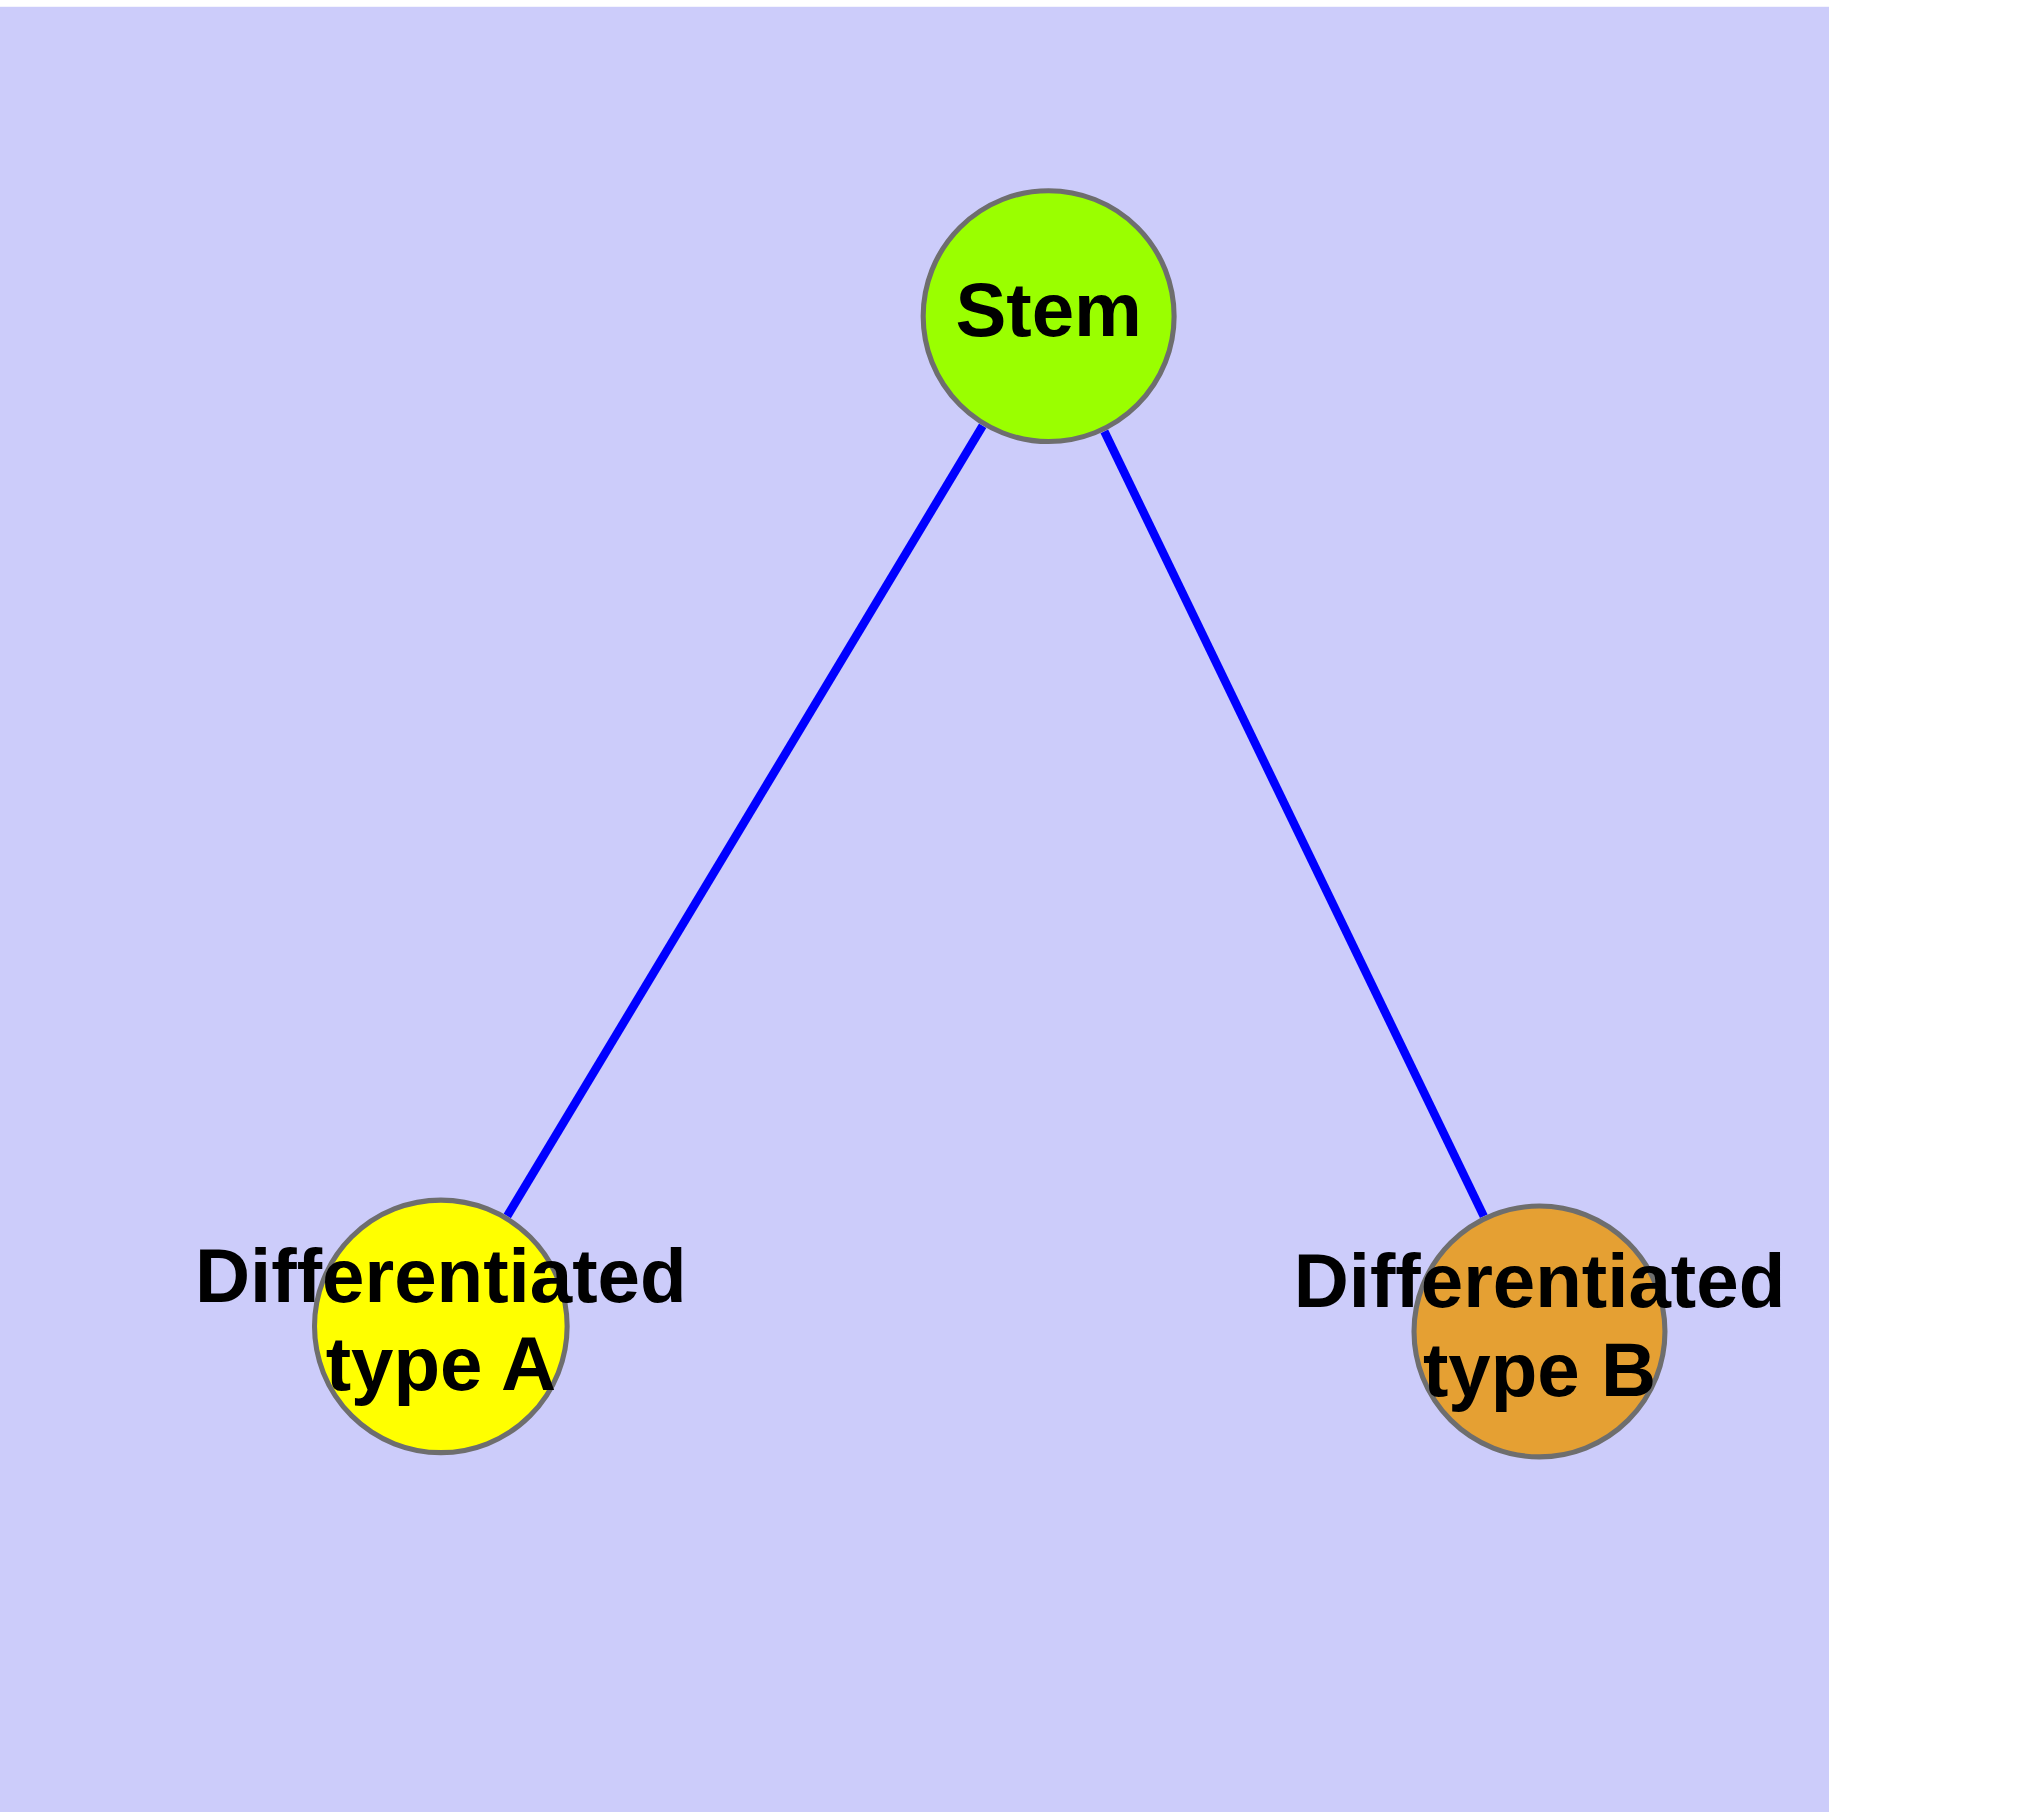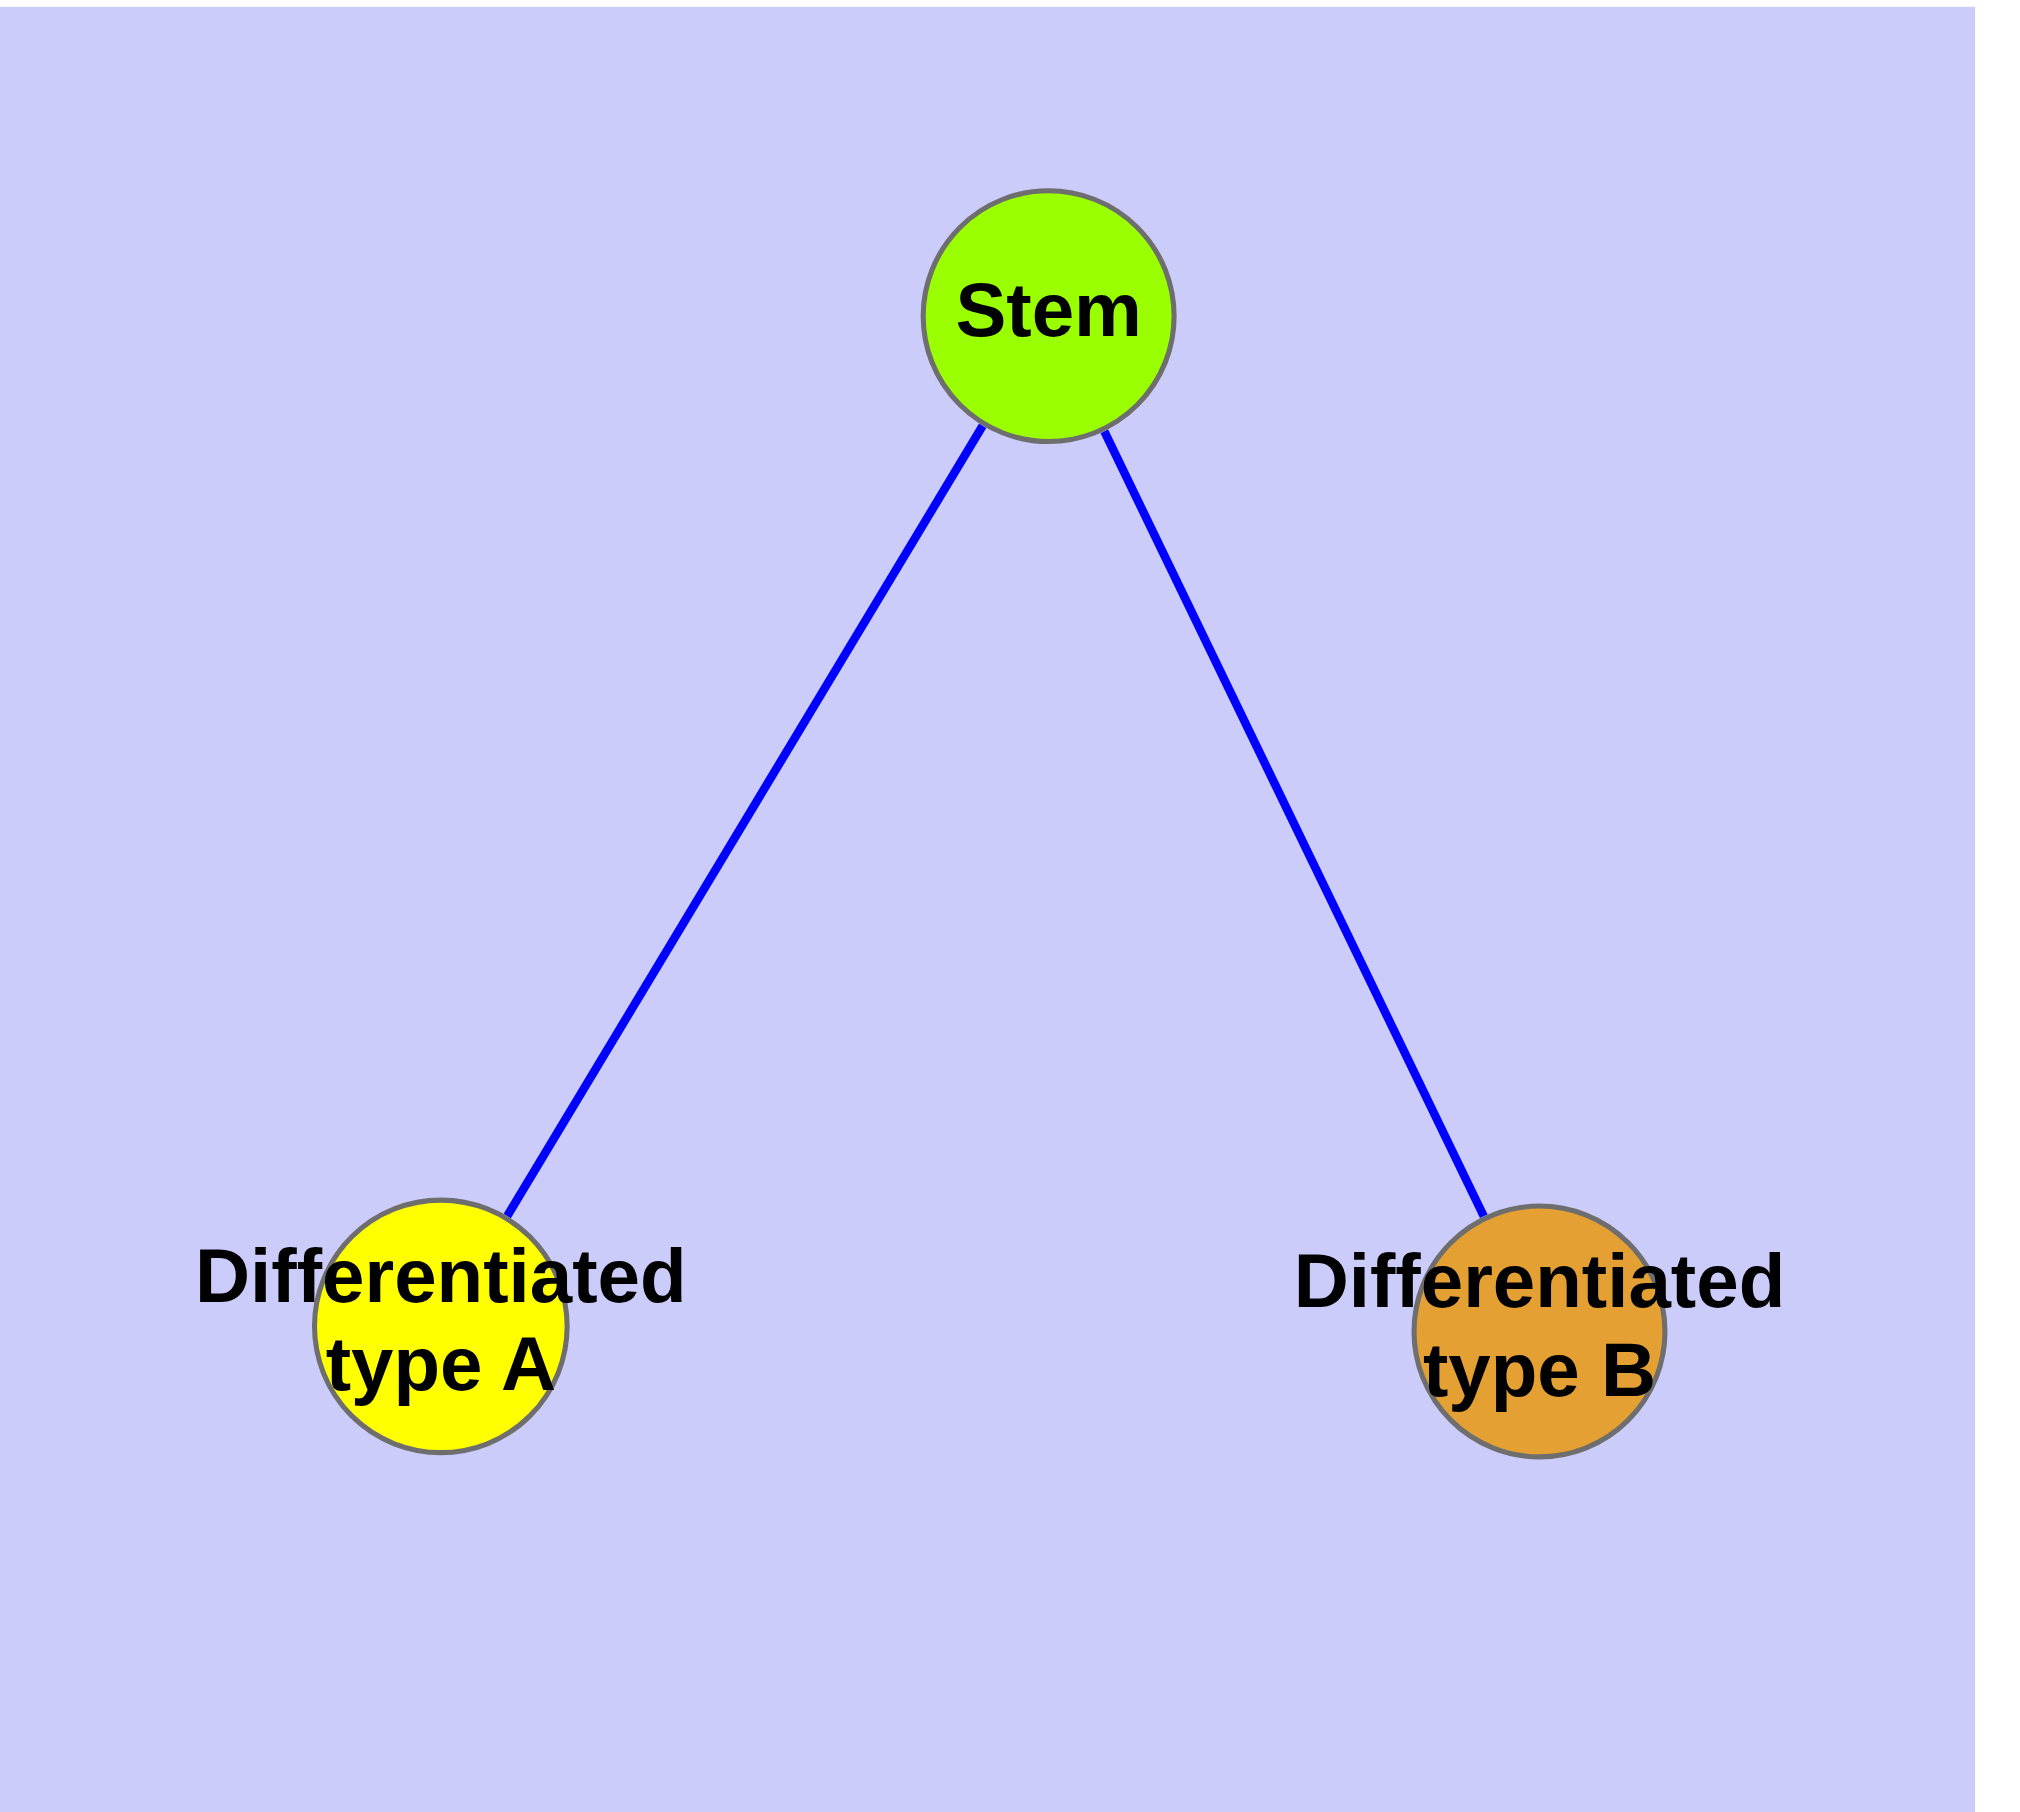--- a/index.html
+++ b/index.html
@@ -29,21 +29,21 @@
     fill: #000000;
     text-anchor: middle;
     dominant-baseline: middle;
     paint-order: normal;
     white-space: pre;
   }
 </style>
 </head>
 <body>
 
-<div id="stage" style="width: 1975px; height: 1812px;">
+<div id="stage" style="width: 1829px; height: 1812px;">
   <svg id="canvas" xmlns="http://www.w3.org/2000/svg" viewBox="0 0 2384 2138" preserveAspectRatio="none">
 
     <rect id="bg-white" x="0" y="0" width="2384" height="2138" fill="#ffffff"></rect>
     <rect id="bg-plot" x="0" y="8" width="2384" height="2130" fill="#ccccfa"></rect>
 
     <g id="edges-layer">
         <line x1="1159.1675156990889" y1="502.39514823805575" x2="598.3479312168112" y2="1434.747930250434" stroke="#0000ff" stroke-width="10" stroke-linecap="butt"></line>
         <line x1="1302.707401272659" y1="508.95417396311814" x2="1750.292598727341" y2="1435.0458260368819" stroke="#0000ff" stroke-width="10" stroke-linecap="butt"></line>
       </g>
     <g id="nodes-layer">

